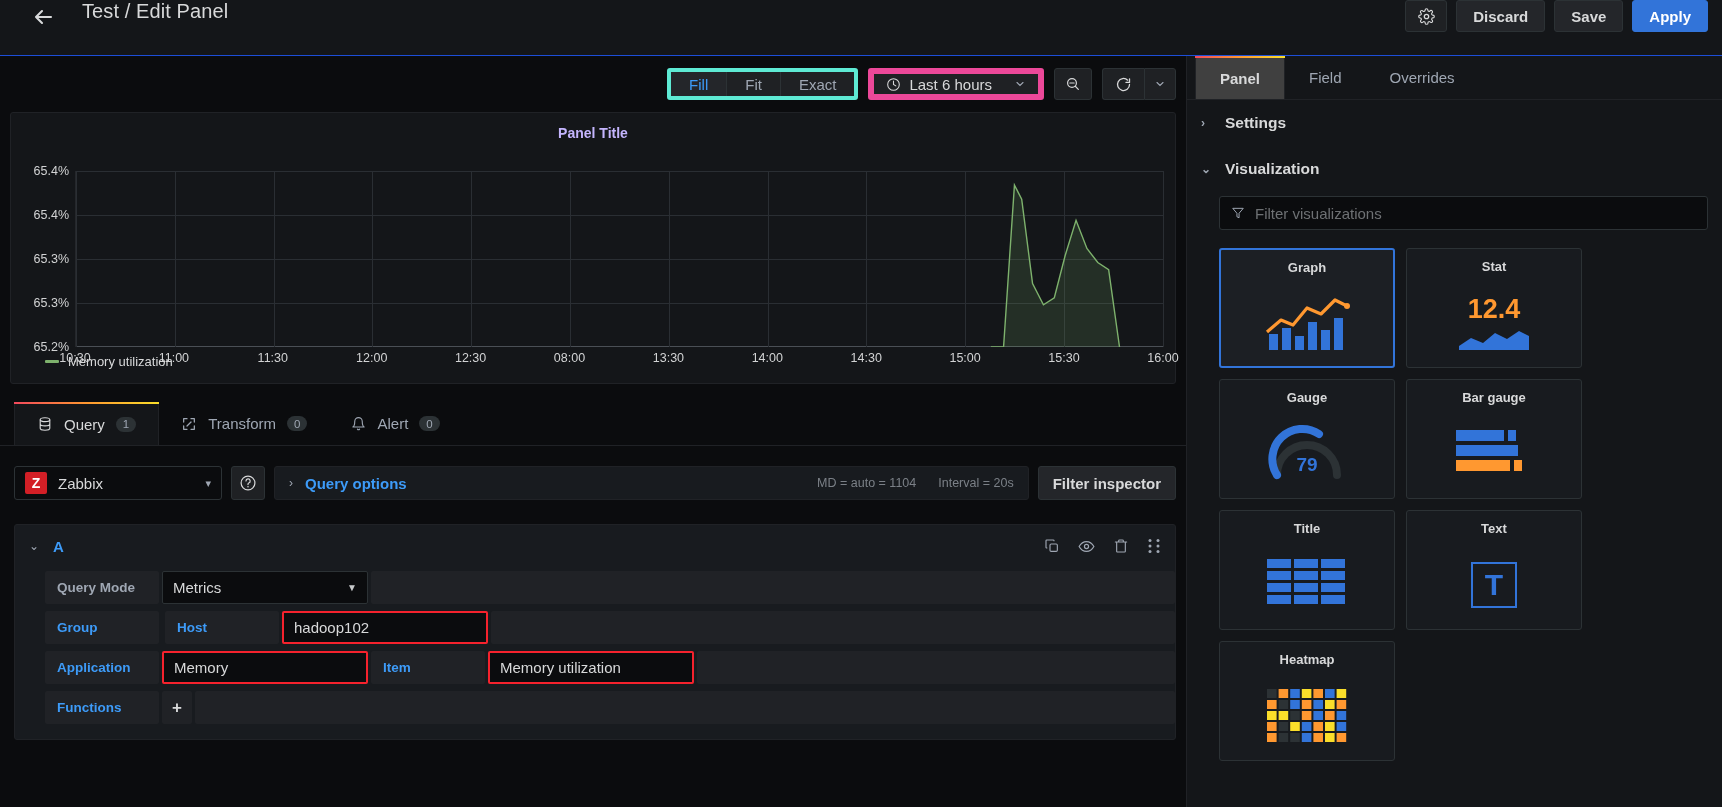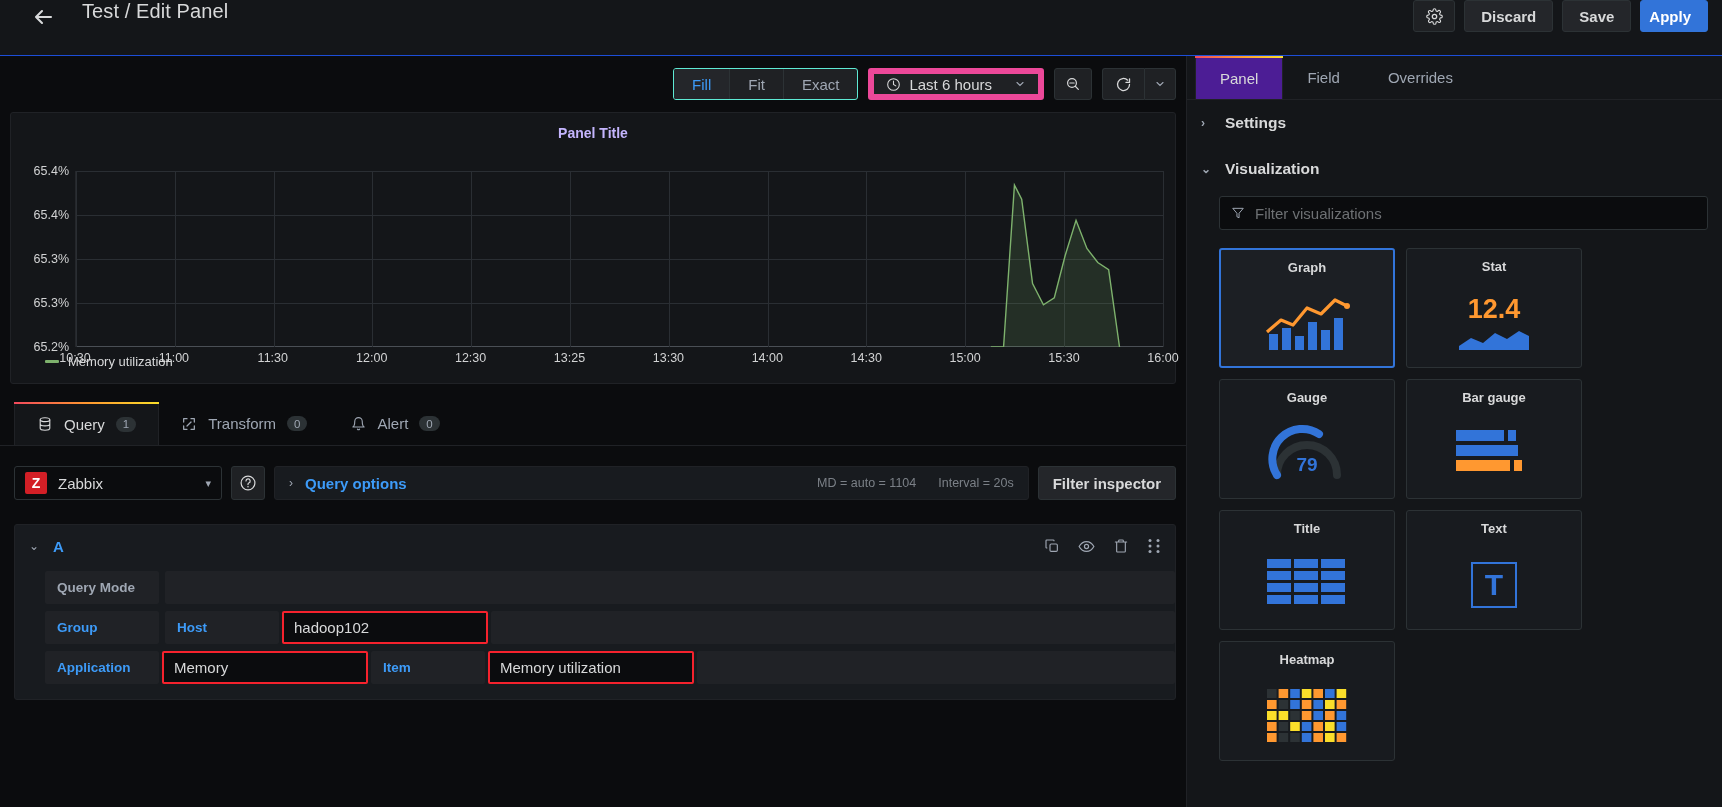--- a/index.html
+++ b/index.html
@@ -23,30 +23,30 @@
   .topbar-right { margin-left: auto; display: flex; align-items: center; gap: 9px; }
   .icon-btn {
     width: 42px; height: 32px; background: #1f2124; border: 1px solid #2c3235;
     border-radius: 3px; display:flex; align-items:center; justify-content:center; cursor:pointer;
   }
   .tb-btn {
     height: 32px; padding: 0 16px; background: #24262a; border: 1px solid #2c3235;
     border-radius: 3px; color: #d8d9da; font-size: 15px; font-weight: 600;
     display:flex; align-items:center; cursor:pointer; white-space: nowrap;
   }
-  .tb-btn.primary { background: #3274d9; border-color:#3274d9; color:#fff;padding-left:8px; }
+  .tb-btn.primary { background: #3274d9; border-color:#3274d9; color:#fff; }
 
   
   .body { flex: 1; display: flex; min-height: 0; }
   .left { width: 1186px; min-width:1186px; display: flex; flex-direction: column; background:#0b0c0e; }
   .right { flex: 1; background: #141619; border-left: 1px solid #202226; display:flex; flex-direction:column; min-width:0; }
 
   
   .graph-toolbar { height: 56px; display: flex; align-items: center; justify-content: flex-end; padding-right: 10px; gap: 10px; }
-  .seg { display: flex; background:#1f2124; border:1px solid #5eead4; border-radius:3px; overflow:hidden; height:32px;}
+  .seg { display: flex; background:#1f2124; border:4px solid #5eead4; border-radius:3px; overflow:hidden; height:32px;}
   .seg div { padding: 0 18px; display:flex; align-items:center; font-size:15px; color:#9fa7b3; cursor:pointer; border-right:1px solid #2c3235;}
   .seg div:last-child { border-right:none; }
   .seg div.active { color:#3d9bf8; background:#24262a; }
   .time-picker {
     height:32px; background:#1f2124; border:6px solid #ec4899; border-radius:3px;
     display:flex; align-items:center; gap:8px; padding:0 12px; font-size:15px; color:#d8d9da; cursor:pointer;
   }
   .zoom-btn, .refresh-btn, .refresh-caret {
     height:32px; background:#1f2124; border:1px solid #2c3235; border-radius:3px;
     display:flex; align-items:center; justify-content:center; cursor:pointer;
@@ -134,21 +134,21 @@
   .fgap { width:3px; }
   .plus-btn {
     width:30px; height:33px; background:#202226; border-radius:2px; display:flex;
     align-items:center; justify-content:center; color:#d8d9da; font-size:17px; font-weight:700; cursor:pointer;
   }
   .frow .trail { flex:1; height:33px; background:#202226; border-radius:2px; margin-left:3px; }
 
   
   .opt-tabs { display:flex; height:44px; align-items:flex-end; padding-left:8px; border-bottom:1px solid #202226; }
   .opt-tab { padding:0 24px; height:43px; display:flex; align-items:center; font-size:15px; color:#9fa7b3; cursor:pointer; position:relative; }
-  .opt-tab.active { color:#d8d9da; background:#4c1d95; border:1px solid #202226; border-bottom:none; border-radius:3px 3px 0 0; }
+  .opt-tab.active { color:#d8d9da; background:#404040; border:1px solid #202226; border-bottom:none; border-radius:3px 3px 0 0;font-weight:bold; }
   .opt-tab.active::before {
     content:""; position:absolute; left:-1px; right:-1px; top:-1px; height:2px;
     background: linear-gradient(90deg, #f2495c, #ff9830, #fade2a);
   }
   .collapse-row { display:flex; align-items:center; gap:14px; padding: 14px 0 14px 14px; font-size:15.5px; font-weight:600; color:#d8d9da; cursor:pointer; }
   .collapse-row .cc { color:#9fa7b3; font-size:12px; width:10px; }
   .filter-box {
     margin: 4px 14px 0 32px; height:34px; background:#0b0c0e; border:1px solid #2c3235; border-radius:3px;
     display:flex; align-items:center; gap:10px; padding:0 11px;
   }
@@ -265,21 +265,21 @@
               <path id="series-fill" fill="#7eb26d" fill-opacity="0.16" d="M841.67 176.00 L853.33 176.00 L863.33 14.08 L870.00 28.16 L880.00 112.64 L890.00 133.76 L900.00 126.72 L910.00 84.48 L920.00 49.28 L930.00 77.44 L940.00 91.52 L950.00 98.56 L960.00 176.00 L960.00 176 L841.67 176 Z"></path>
               <path id="series-line" fill="none" stroke="#7eb26d" stroke-width="1.4" vector-effect="non-scaling-stroke" d="M841.67 176.00 L853.33 176.00 L863.33 14.08 L870.00 28.16 L880.00 112.64 L890.00 133.76 L900.00 126.72 L910.00 84.48 L920.00 49.28 L930.00 77.44 L940.00 91.52 L950.00 98.56 L960.00 176.00"></path>
             </svg>
           </div>
           <div class="xaxis">
             <span style="left:0%">10:30</span>
             <span style="left:9.09%">11:00</span>
             <span style="left:18.18%">11:30</span>
             <span style="left:27.27%">12:00</span>
             <span style="left:36.36%">12:30</span>
-            <span style="left:45.45%">13:25</span>
+            <span style="left:45.45%">08:00</span>
             <span style="left:54.54%">13:30</span>
             <span style="left:63.63%">14:00</span>
             <span style="left:72.72%">14:30</span>
             <span style="left:81.81%">15:00</span>
             <span style="left:90.90%">15:30</span>
             <span style="left:100%">16:00</span>
           </div>
           <div class="legend">
             <div class="legend-swatch"></div>
             <div class="legend-label">Memory utilization</div>
@@ -370,40 +370,49 @@
                     <circle cx="11" cy="13.4" r="1.5" fill="#9fa7b3"></circle>
                 </svg>
               </span>
             </span>
           </div>
 
           <div class="qform">
 
             <div class="frow">
               <div class="flabel">Query Mode</div>
+              <div class="finput">
+                <span>Metrics</span>
+                <span class="caret">▼</span>
+              </div>
               <div class="trail"></div>
             </div>
 
             <div class="frow">
               <div class="flabel blue">Group</div>
               <div class="fgap"></div>
               <div class="flabel blue">Host</div>
               <div class="finput hl">hadoop102</div>
               <div class="trail"></div>
             </div>
 
             <div class="frow">
               <div class="flabel blue">Application</div>
               <div class="finput hl">Memory</div>
               <div class="fgap"></div>
               <div class="flabel blue">Item</div>
               <div class="finput hl">Memory utilization</div>
               <div class="trail"></div>
             </div>
 
+            <div class="frow">
+              <div class="flabel blue">Functions</div>
+              <div class="plus-btn">+</div>
+              <div class="trail"></div>
+            </div>
           </div>
         </div>
       </div>
     </div>
 
     <div class="right">
       <div class="opt-tabs">
         <div class="opt-tab active">Panel</div>
         <div class="opt-tab">Field</div>
         <div class="opt-tab">Overrides</div>

